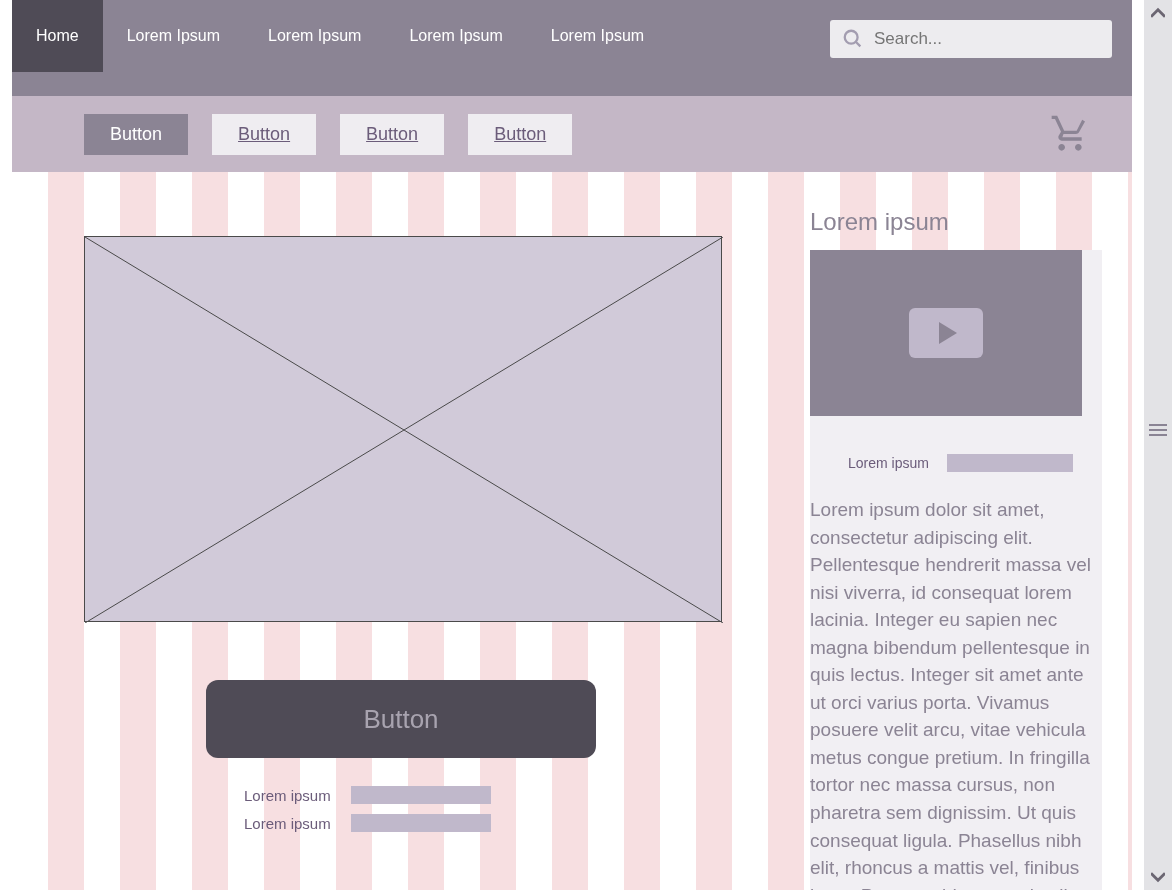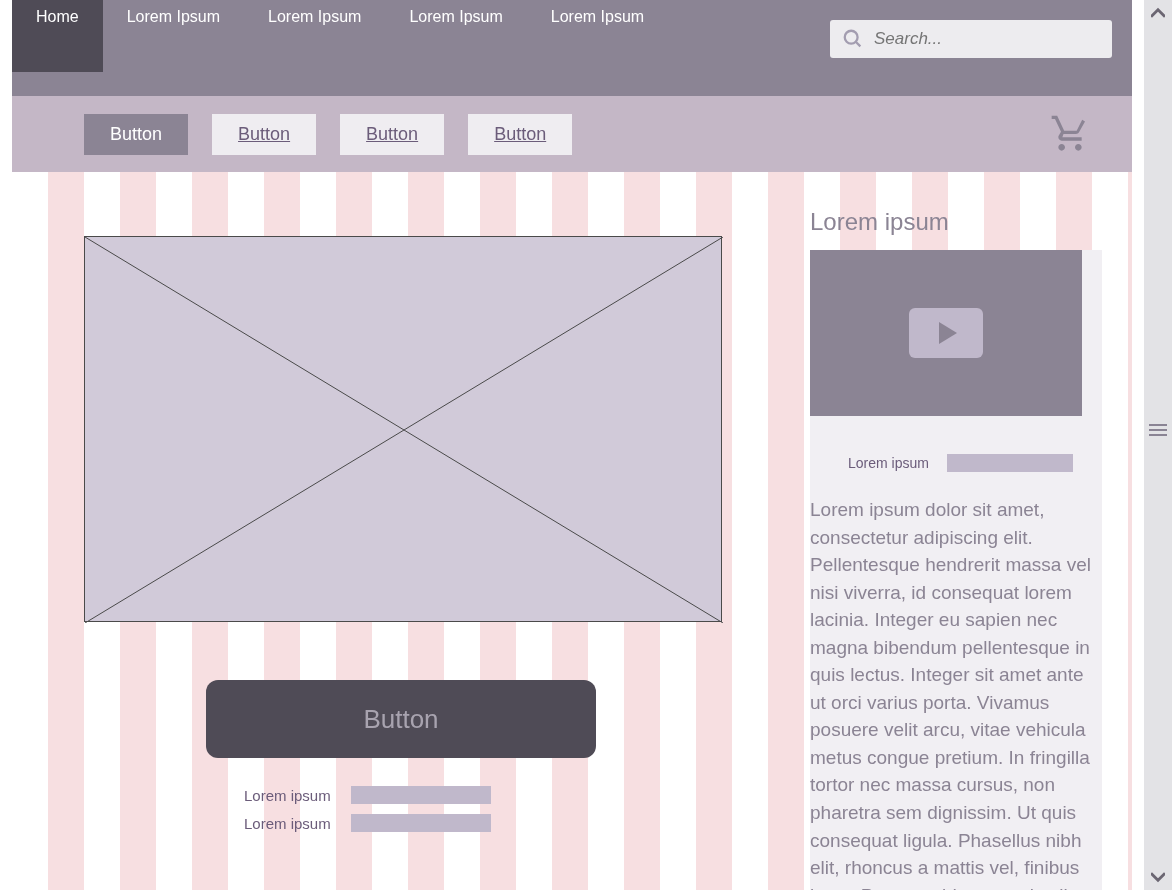--- a/index.html
+++ b/index.html
@@ -4,24 +4,24 @@
 <style>
 *{margin:0;padding:0;box-sizing:border-box;font-family:Verdana,Geneva,sans-serif}
 body{background:#fff;width:1172px;height:890px;position:relative;overflow:hidden}
 .viewport{position:absolute;left:12px;top:0;width:1120px;height:890px;overflow:hidden}
 .scrollbar{position:absolute;right:0;top:0;width:28px;height:890px;background:#e3e3e6;display:flex;flex-direction:column;align-items:center;justify-content:space-between;padding:4px 0}
 .scroll-arrow{width:20px;height:20px;display:flex;align-items:center;justify-content:center;color:#6b6672;cursor:pointer}
 .scroll-thumb{position:absolute;top:410px;width:22px;height:40px;display:flex;flex-direction:column;align-items:center;justify-content:center;gap:3px}
 .scroll-thumb div{width:18px;height:2px;background:#8a8494}
 .topnav{height:96px;background:#8b8494;display:flex;align-items:flex-start;padding-right:20px}
 .nav-items{display:flex;height:72px;align-items:stretch}
-.nav-item{padding:8px 24px;display:flex;color:#fff;font-size:16px;cursor:pointer}
+.nav-item{padding:8px 24px;display:flex;align-items:center;color:#fff;font-size:16px;cursor:pointer}
 .nav-item.active{background:#4f4b56}
 .search-wrap{margin-left:auto;margin-top:20px}
-.search{width:282px;height:38px;background:#edecef;border:none;border-radius:3px;padding:0 12px 0 44px;font-size:17px;font-style:italic;color:#8b8494}
+.search{width:282px;height:38px;background:#edecef;border:none;border-radius:3px;padding:0 12px 0 44px;font-size:17px;color:#8b8494}
 .search-box{position:relative}
 .search-icon{position:absolute;left:12px;top:8px;color:#a39db0}
 .stripes{background:repeating-linear-gradient(90deg,#fff 0,#fff 36px,#f7dfe1 36px,#f7dfe1 72px)}
 .subnav{height:76px;background:#c4b7c6;display:flex;align-items:center;padding:0 72px 0 72px;position:relative}
 .btn-group{display:flex;gap:24px;position:relative;z-index:1}
 .sub-btn{padding:10px 26px;font-size:18px;border:none;cursor:pointer;color:#6b5c7a;background:#efedf1;text-decoration:underline}
 .sub-btn.primary{background:#8b8494;color:#fff;text-decoration:none}
 .cart{position:absolute;right:42px;top:18px;color:#8b8494;cursor:pointer;z-index:1}
 .content{display:flex;min-height:720px}
 .content.stripes{background:repeating-linear-gradient(90deg,#fff 0,#fff 36px,#f7dfe1 36px,#f7dfe1 72px)}

